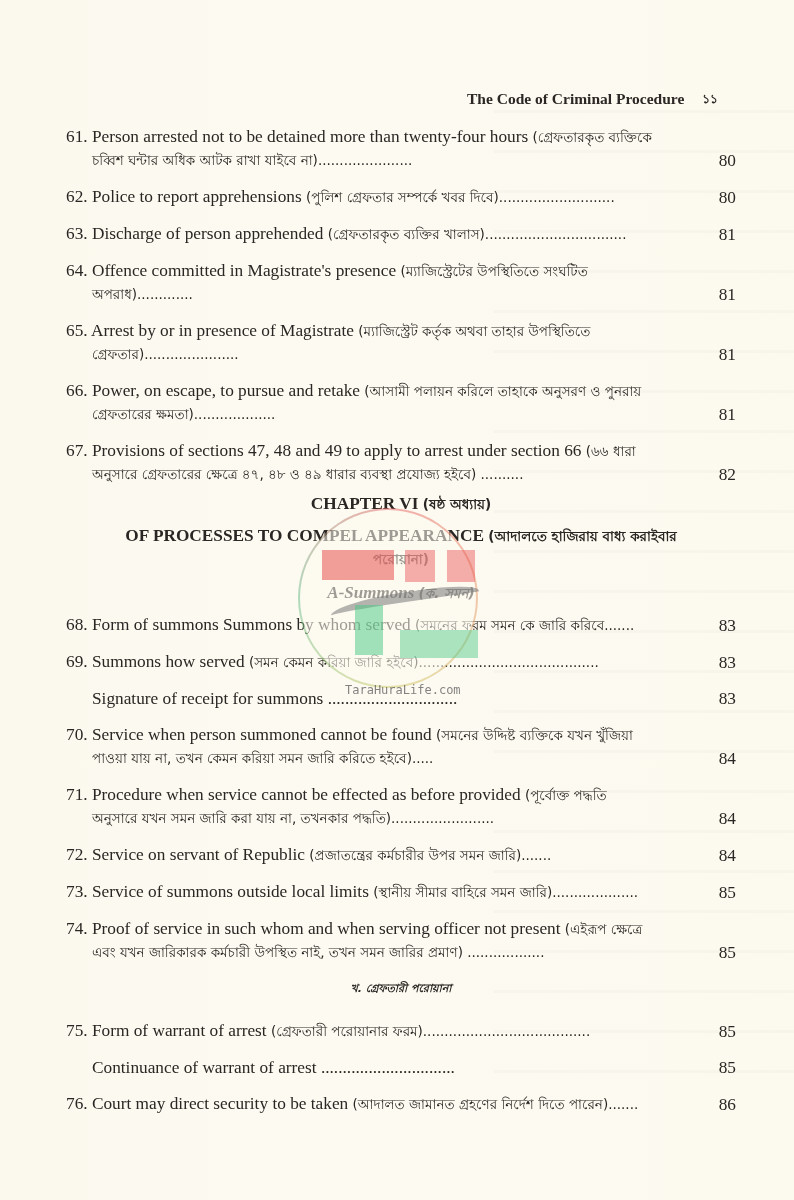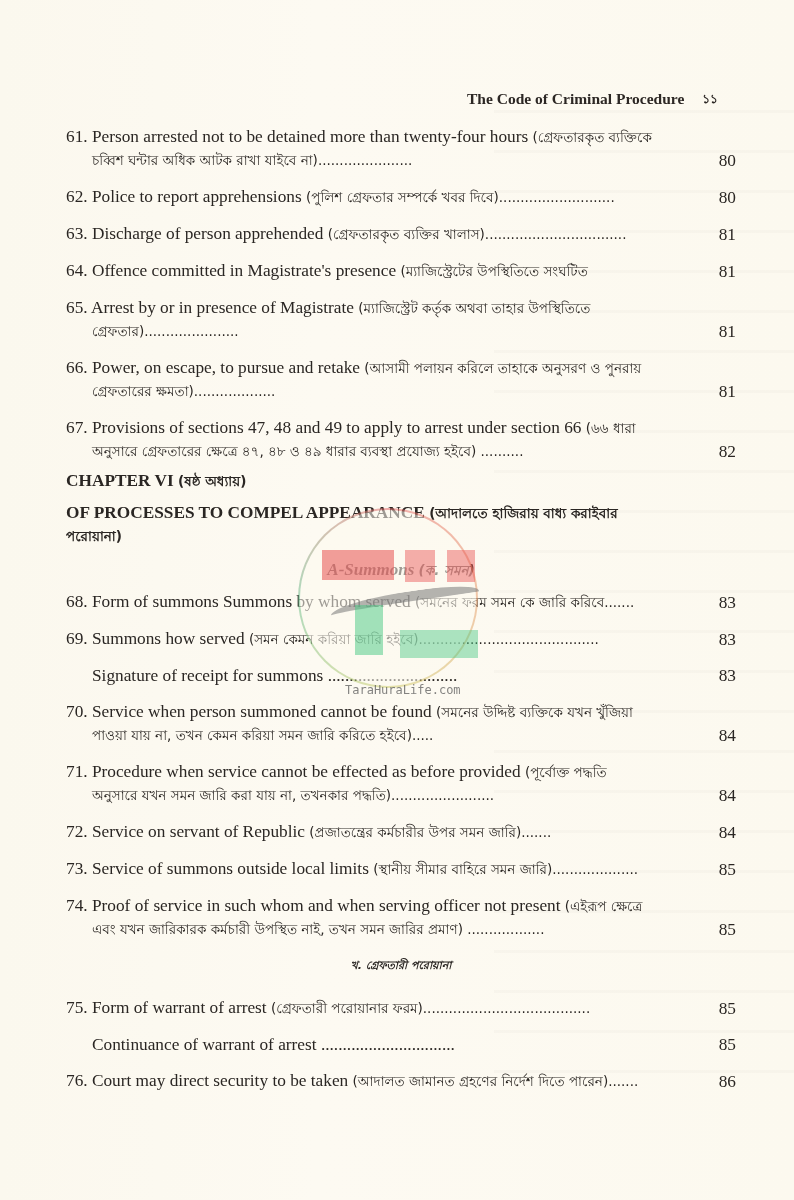--- a/index.html
+++ b/index.html
@@ -30,21 +30,21 @@
       position: absolute; top: 125px; left: 66px; width: 670px;
       font-size: 17.3px; line-height: 23px;
     }
     .entry { display: flex; align-items: flex-end; margin-bottom: 13px; }
     .entry .body { flex: 1; }
     .entry .line2 { display: block; padding-left: 26px; }
     .entry .pno { width: 40px; text-align: right; }
     .entry.indent .body { padding-left: 26px; }
     .bn { font-family: "DejaVu Sans", sans-serif; font-size: 13.5px; }
     .heading {
-      font-weight: bold; font-size: 17.3px; margin-bottom: 12px;
+      text-align: center; font-weight: bold; font-size: 17.3px; margin-bottom: 12px;
     }
     .subheading { text-align: center; font-style: italic; font-weight: bold; font-size: 17px; margin-bottom: 4px; }
     .subheading.bn-line { font-family: "DejaVu Sans", sans-serif; font-size: 11px; margin-bottom: 19px; }
     .watermark {
       position: absolute; left: 298px; top: 508px; width: 180px; height: 180px;
       border-radius: 50%;
       border: 2px solid transparent;
       background:
         linear-gradient(#fdfaf0,#fdfaf0) padding-box,
         conic-gradient(#e87070, #e8a070, #d0d070, #70c090, #e87070) border-box;
@@ -99,20 +99,21 @@
         <span class="bn">(গ্রেফতারকৃত ব্যক্তির খালাস).................................</span>
       </div>
       <div class="pno">81</div>
     </div>
 
     <div class="entry">
       <div class="body">
         <span>64.</span>
         <span>Offence committed in Magistrate's presence</span>
         <span class="bn">(ম্যাজিস্ট্রেটের উপস্থিতিতে সংঘটিত</span>
+        <span class="line2 bn">অপরাধ).............</span>
       </div>
       <div class="pno">81</div>
     </div>
 
     <div class="entry">
       <div class="body">
         <span>65.</span>
         <span>Arrest by or in presence of Magistrate</span>
         <span class="bn">(ম্যাজিস্ট্রেট কর্তৃক অথবা তাহার উপস্থিতিতে</span>
         <span class="line2 bn">গ্রেফতার)......................</span>

